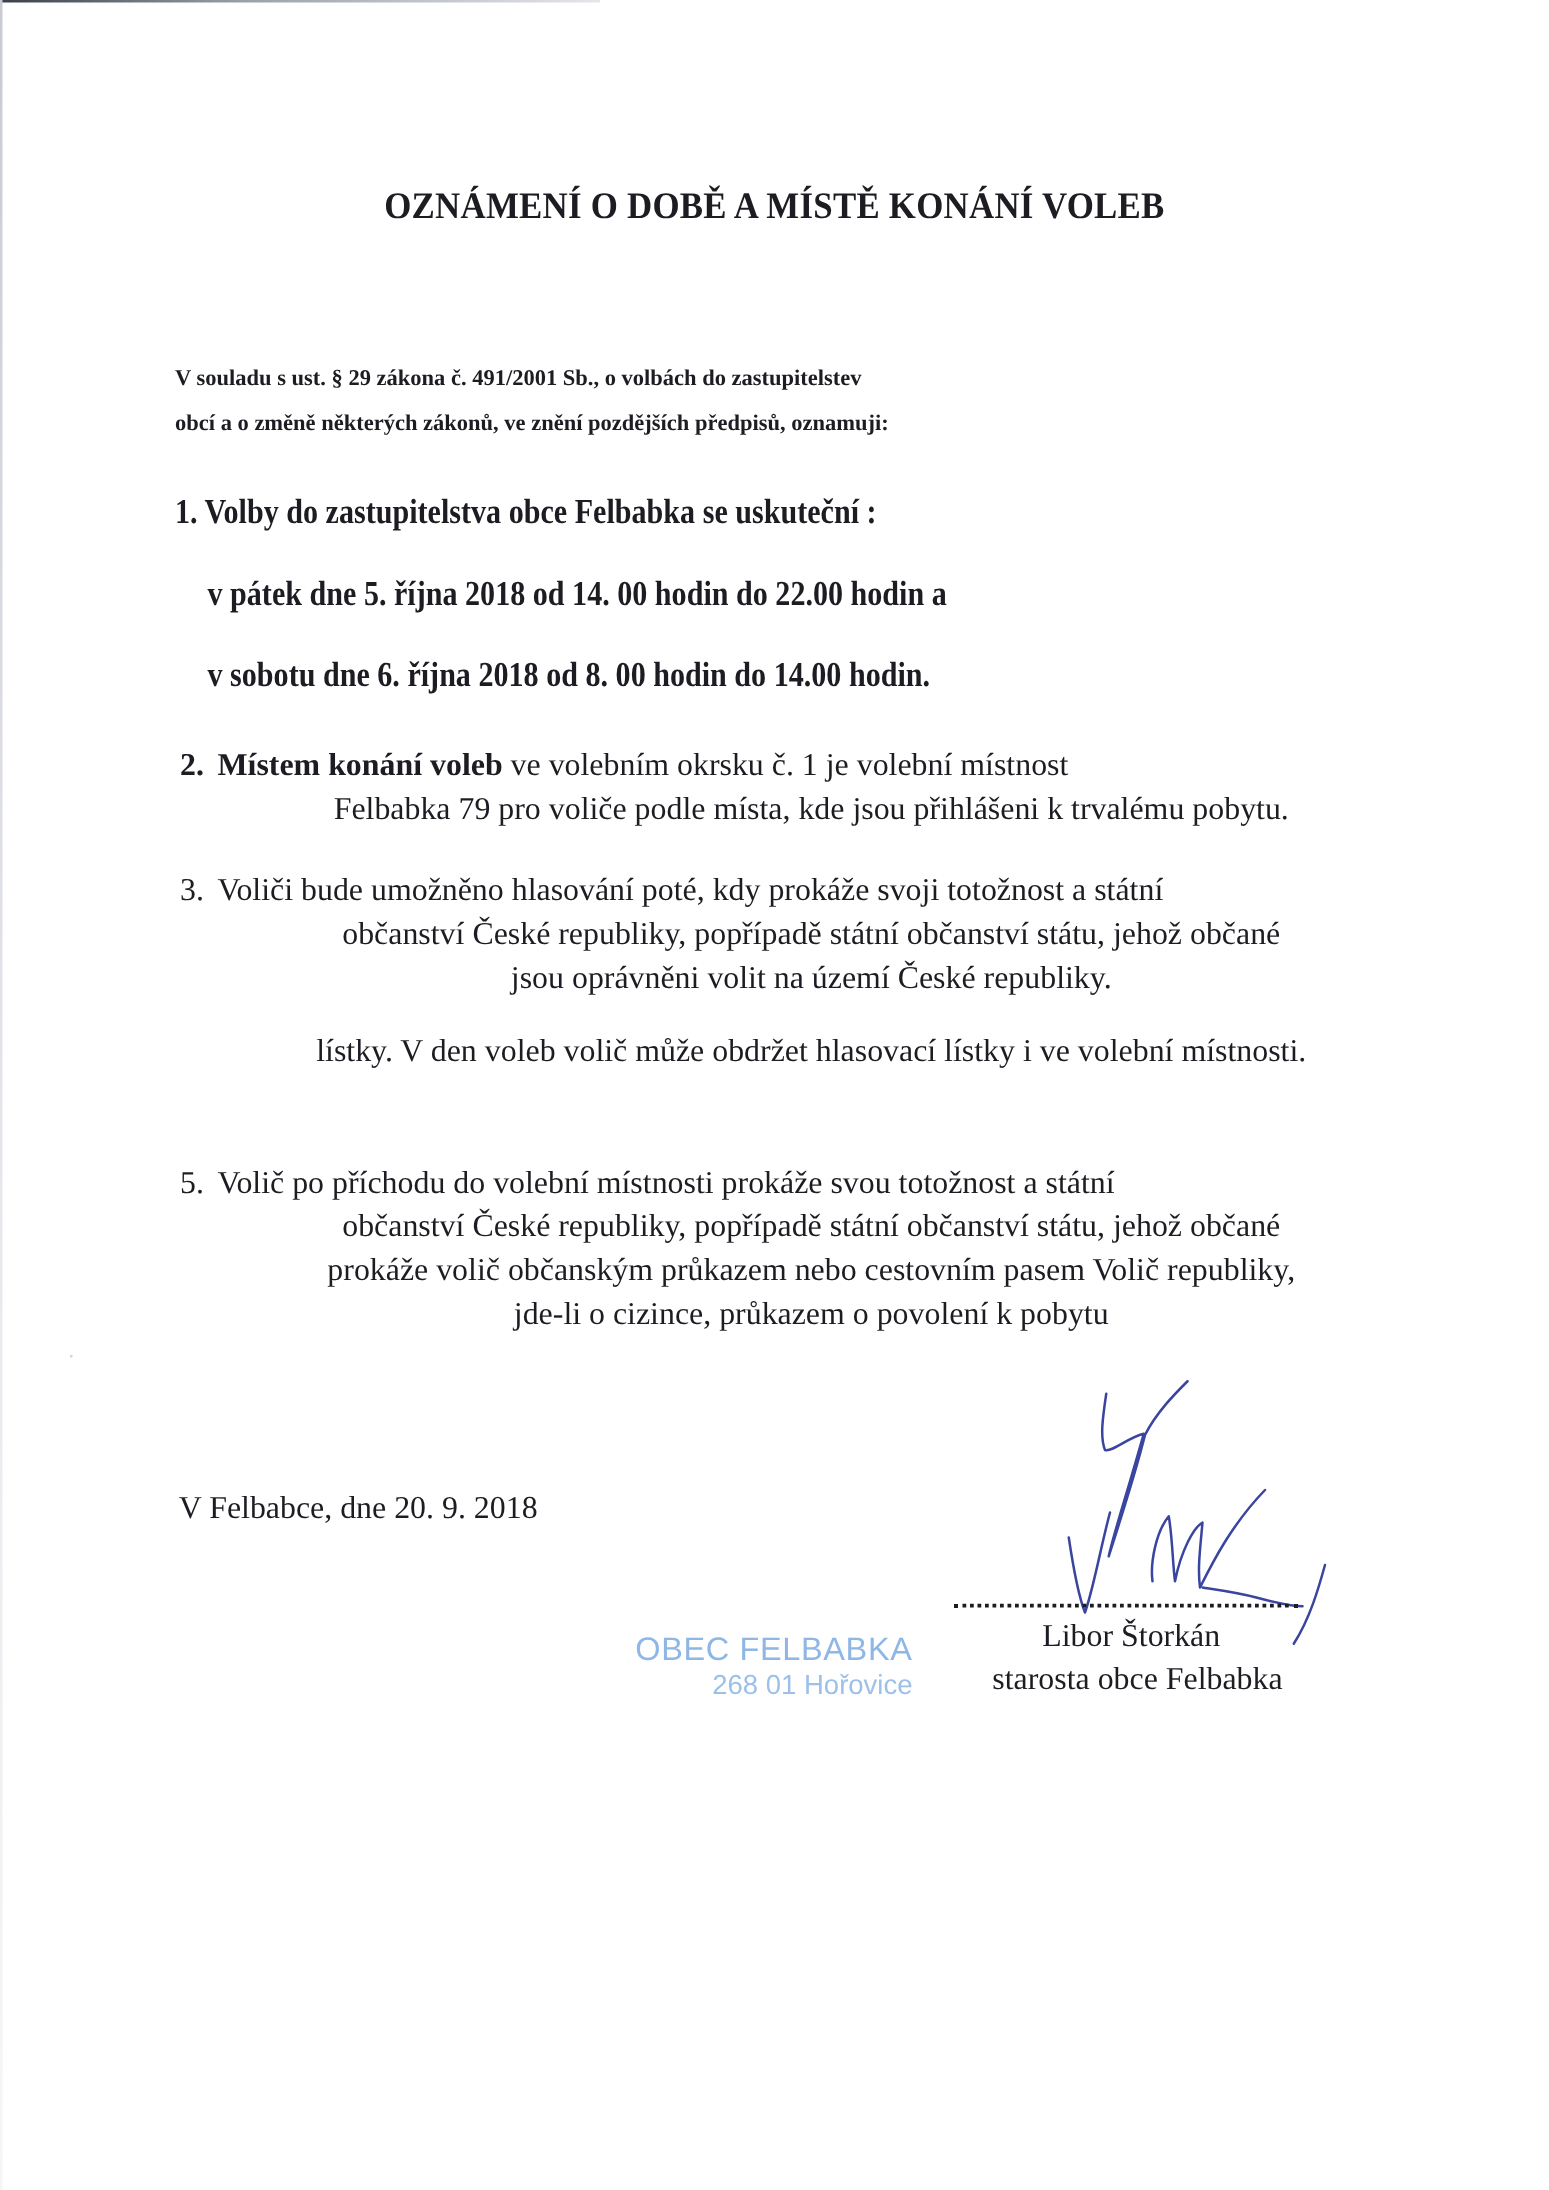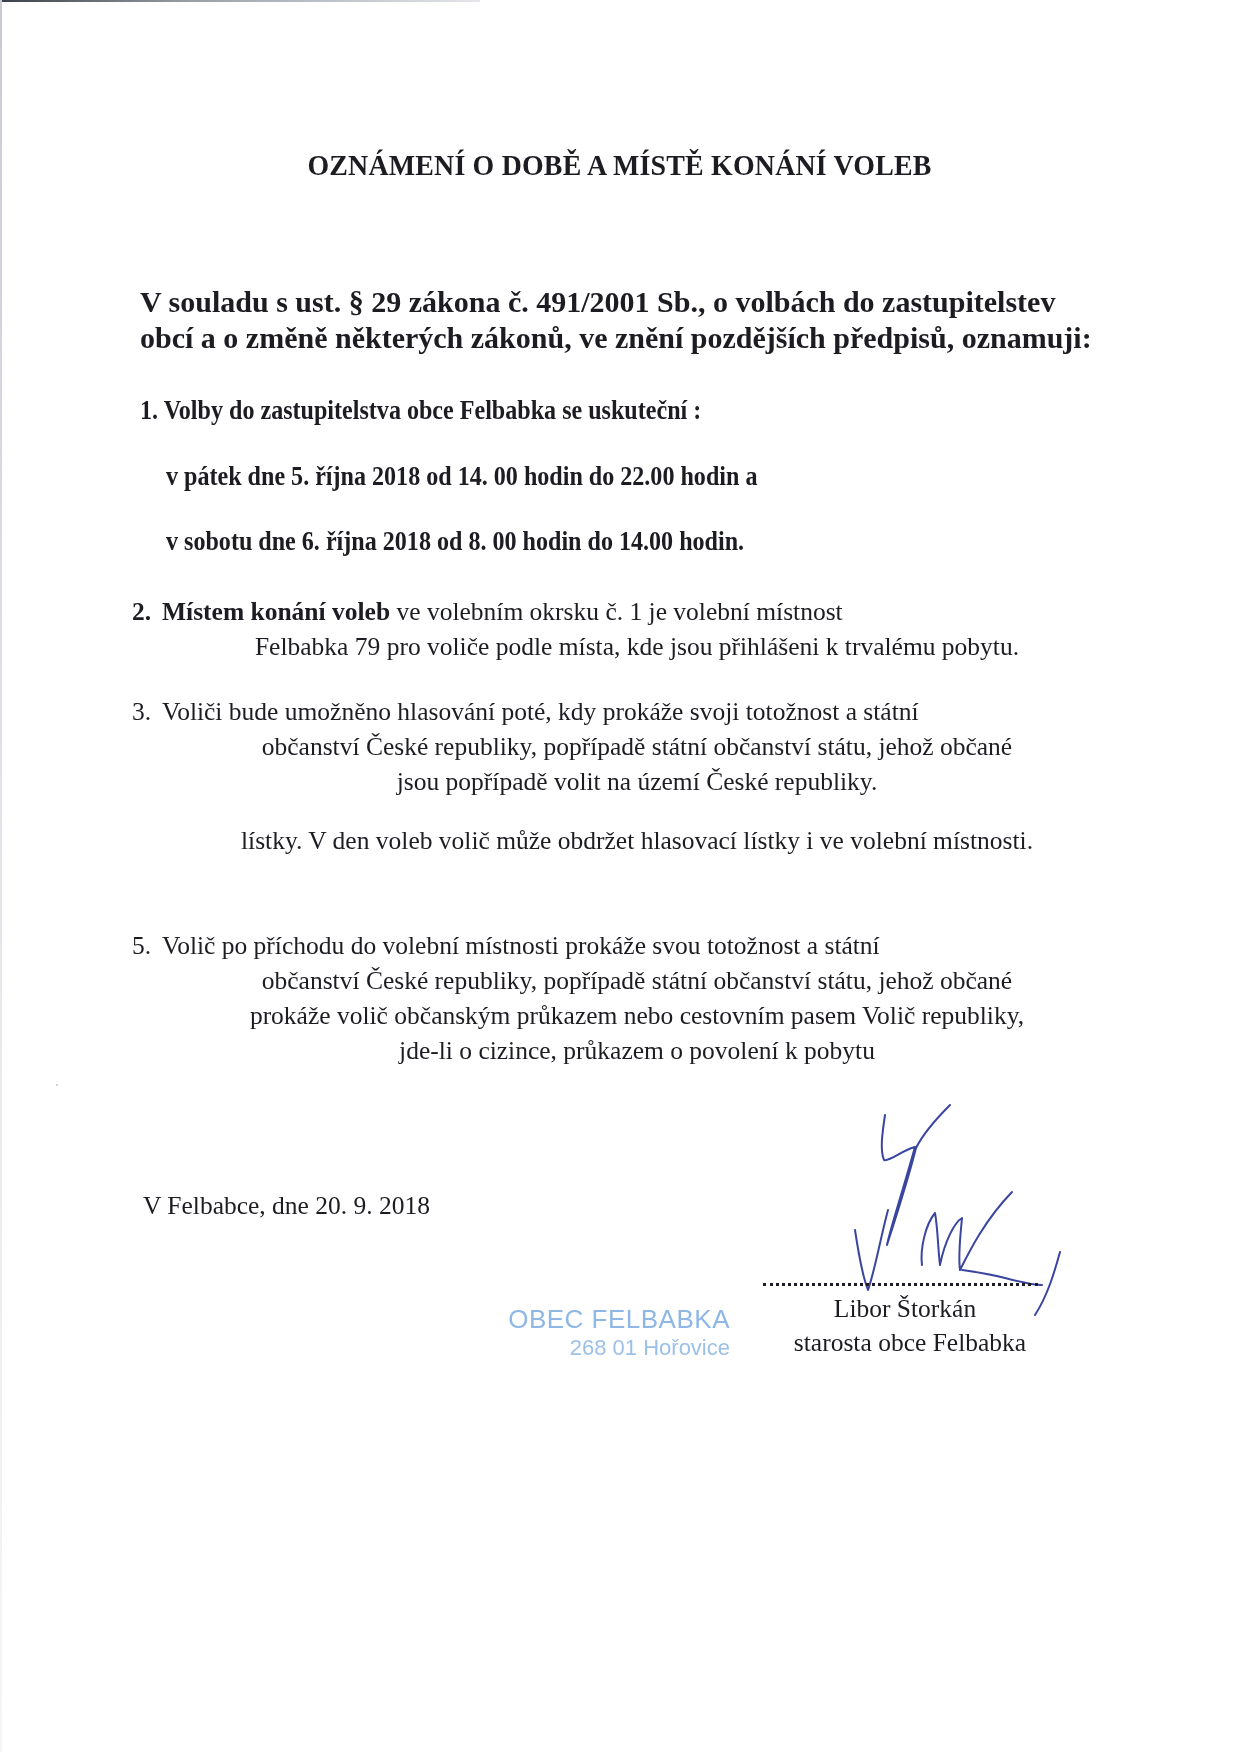--- a/index.html
+++ b/index.html
@@ -17,36 +17,36 @@
       background: linear-gradient(180deg, #c8ccd2, #e8eaee 60%, #f6f6f6);
     }
     .title {
       position: absolute; left: 0; width: 1239px; top: 148px;
       text-align: center;
       font-weight: bold; font-size: 30px; letter-spacing: 0.2px;
       transform: scaleX(0.93); transform-origin: center;
     }
     .intro {
       position: absolute; left: 140px; top: 284px; width: 960px;
-      font-weight: bold; font-size: 30px; line-height: 36px;
+      font-weight: bold; font-size: 18px; line-height: 36px;
     }
     .item1-head {
       position: absolute; left: 140px; top: 394px;
       font-weight: bold; font-size: 28px; white-space: nowrap;
       transform: scaleX(0.86); transform-origin: left;
     }
     .item1-line {
       position: absolute; left: 166px;
       font-weight: bold; font-size: 28px; white-space: nowrap;
       transform: scaleX(0.86); transform-origin: left;
     }
     .item1-line.l1 { top: 460px; }
     .item1-line.l2 { top: 525px; }
     .item {
-      position: absolute; left: 132px; width: 980px;
+      position: absolute; left: 144px; width: 980px;
       font-size: 25.5px; line-height: 35px;
     }
     .item .num { display: inline-block; width: 30px; }
     .item .line { white-space: nowrap; display: block; }
     .item .line.cont { padding-left: 30px; text-align: center; }
     .item2 { top: 594px; }
     .item2 .num, .item2 .lead { font-weight: bold; }
     .item3 { top: 694px; }
     .item4 { top: 823px; }
     .item5 { top: 928px; }
@@ -98,21 +98,21 @@
 <div class="item1-line l2">v sobotu dne 6. října 2018 od 8. 00 hodin do 14.00 hodin.</div>
 
 <div class="item item2">
   <span class="line"><span class="num">2.</span><span class="lead">Místem konání voleb</span><span> ve volebním okrsku č. 1 je volební místnost</span></span>
   <span class="line cont">Felbabka 79 pro voliče podle místa, kde jsou přihlášeni k trvalému pobytu.</span>
 </div>
 
 <div class="item item3">
   <span class="line"><span class="num">3.</span><span>Voliči bude umožněno hlasování poté, kdy prokáže svoji totožnost a státní</span></span>
   <span class="line cont">občanství České republiky, popřípadě státní občanství státu, jehož občané</span>
-  <span class="line cont">jsou popřípadě volit na území České republiky.</span>
+  <span class="line cont">jsou oprávněni volit na území České republiky.</span>
 </div>
 
 <div class="item item4">
   <span class="line cont">lístky. V den voleb volič může obdržet hlasovací lístky i ve volební místnosti.</span>
 </div>
 
 <div class="item item5">
   <span class="line"><span class="num">5.</span><span>Volič po příchodu do volební místnosti prokáže svou totožnost a státní</span></span>
   <span class="line cont">občanství České republiky, popřípadě státní občanství státu, jehož občané</span>
   <span class="line cont">prokáže volič občanským průkazem nebo cestovním pasem Volič republiky,</span>

